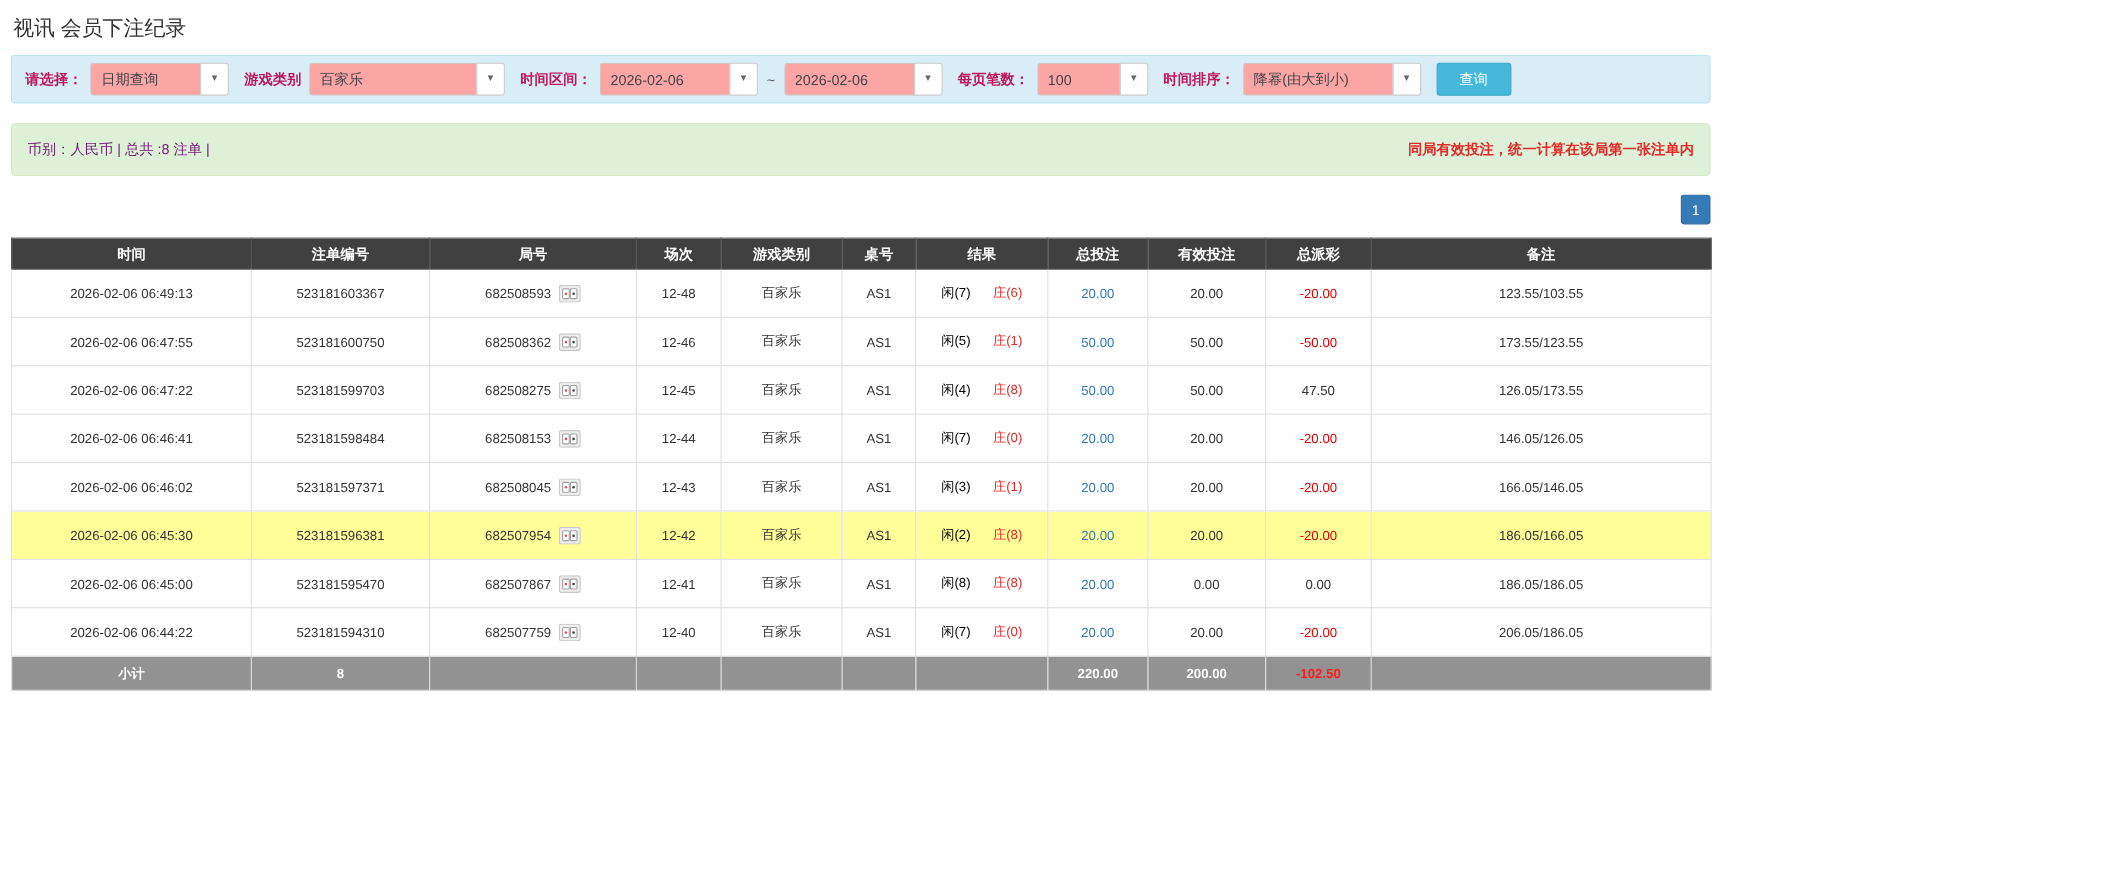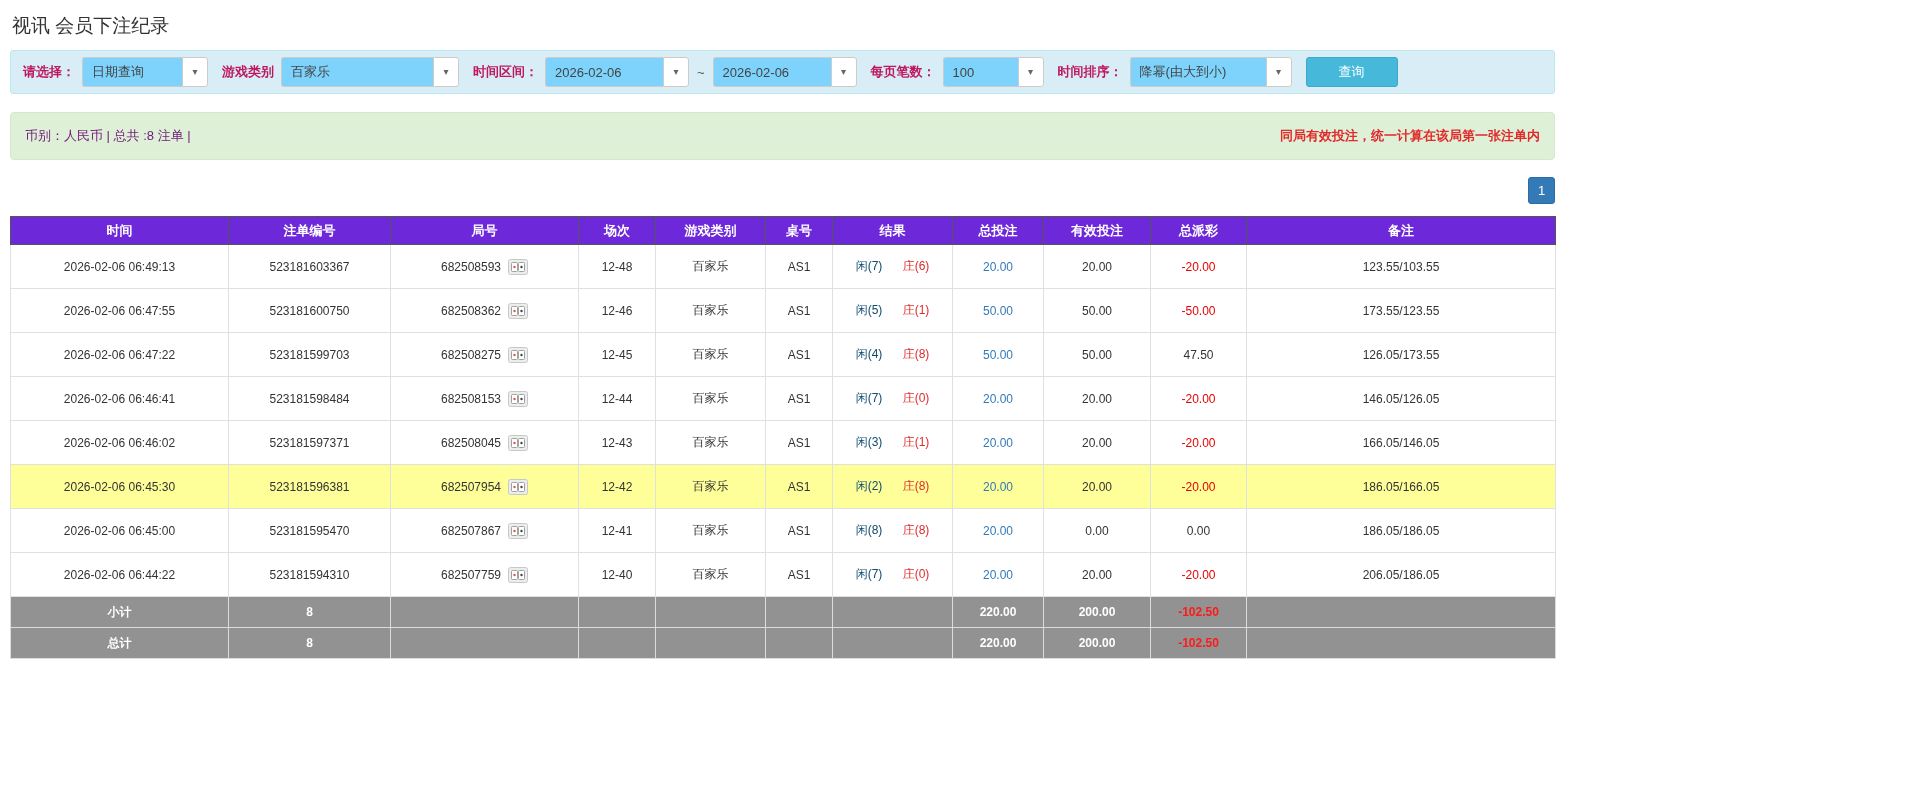--- a/index.html
+++ b/index.html
@@ -37,21 +37,21 @@
   .filter-label {
     color: #be185d;
     font-weight: bold;
     font-size: 13px;
     margin-right: 7px;
   }
   .range-sep { color: #555; margin: 0 8px; }
   .input-group { display: inline-flex; }
   .input-group input {
     border: 1px solid #ccc;
-    background: #7dd3fc;
+    background: #fca5a5;
     height: 30px;
     padding: 0 9px;
     font-size: 13px;
     color: #444;
     border-radius: 3px 0 0 3px;
     border-right: none;
     outline: none;
     font-family: "Liberation Sans", "DejaVu Sans", sans-serif;
   }
   .caret-btn {
@@ -69,21 +69,21 @@
   .w-query { width: 100px; }
   .w-game  { width: 152px; }
   .w-date  { width: 118px; }
   .w-size  { width: 75px; }
   .w-sort  { width: 136px; }
   .search-btn {
     background: #46b8da;
     border: 1px solid #3fa9c9;
     color: #fff;
     height: 30px;
-    padding: 0 32px;
+    padding: 0 20px;
     border-radius: 3px;
     font-size: 13px;
     cursor: pointer;
     font-family: "Liberation Sans", "DejaVu Sans", sans-serif;
   }
 
   
   .summary-bar {
     background: #dff0d8;
     border: 1px solid #d6e9c6;
@@ -114,21 +114,21 @@
     cursor: pointer;
   }
 
   
   table {
     width: 100%;
     border-collapse: collapse;
     table-layout: fixed;
   }
   thead th {
-    background: #6d28d9;
+    background: #404040;
     color: #fff;
     font-weight: bold;
     font-size: 13px;
     height: 28px;
     border: 1px solid #555;
     text-align: center;
   }
   tbody td {
     height: 44px;
     text-align: center;
@@ -141,21 +141,21 @@
   tr.highlight td { background: #ffff99; }
   .round-cell-inner { display: inline-flex; align-items: center; }
   .cards-btn {
     border: none;
     background: transparent;
     padding: 0;
     margin-left: 7px;
     cursor: pointer;
     line-height: 0;
   }
-  .res-player { color: #0c4a6e; text-align: center; }
+  .res-player { color: #000000; text-align: center; }
   .res-banker { color: #e02b2b; margin-left: 17px; }
   .bet-link { color: #337ab7; text-decoration: none; cursor: pointer; }
   .neg { color: #e60000; }
   tfoot td {
     background: #929292;
     color: #fff;
     font-size: 12px;
     font-weight: bold;
     height: 31px;
     text-align: center;
@@ -515,29 +515,16 @@
           <td></td>
           <td></td>
           <td></td>
           <td></td>
           <td></td>
           <td>220.00</td>
           <td>200.00</td>
           <td class="neg-footer">-102.50</td>
           <td></td>
         </tr>
-        <tr>
-          <td>总计</td>
-          <td>8</td>
-          <td></td>
-          <td></td>
-          <td></td>
-          <td></td>
-          <td></td>
-          <td>220.00</td>
-          <td>200.00</td>
-          <td class="neg-footer">-102.50</td>
-          <td></td>
-        </tr>
       </tfoot>
   </table>
 
 </div>
 
 </body></html>

